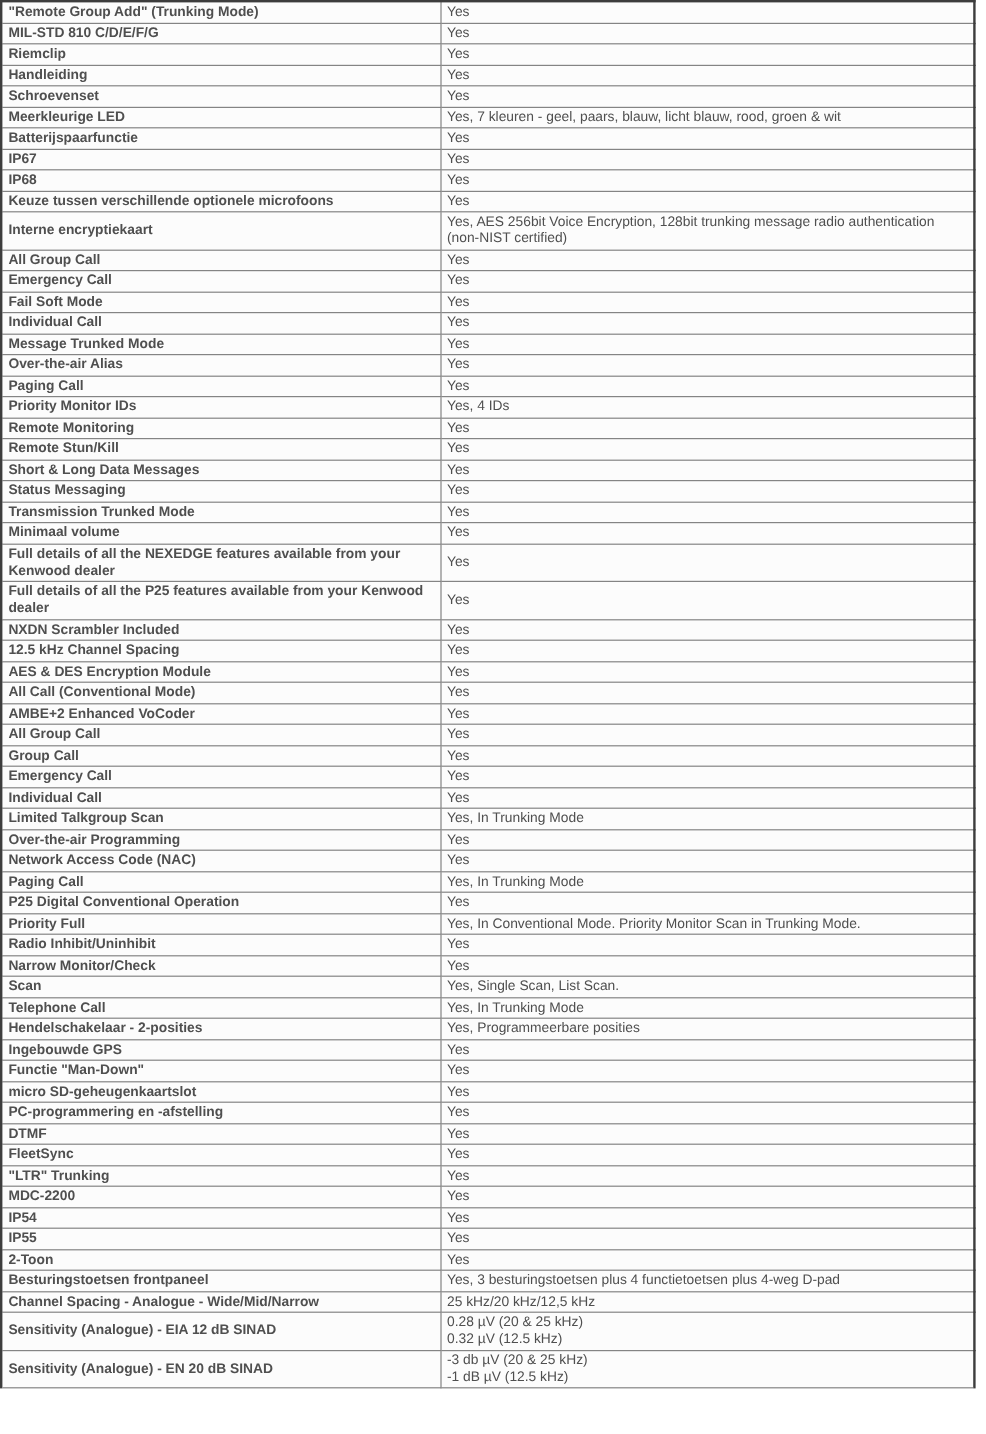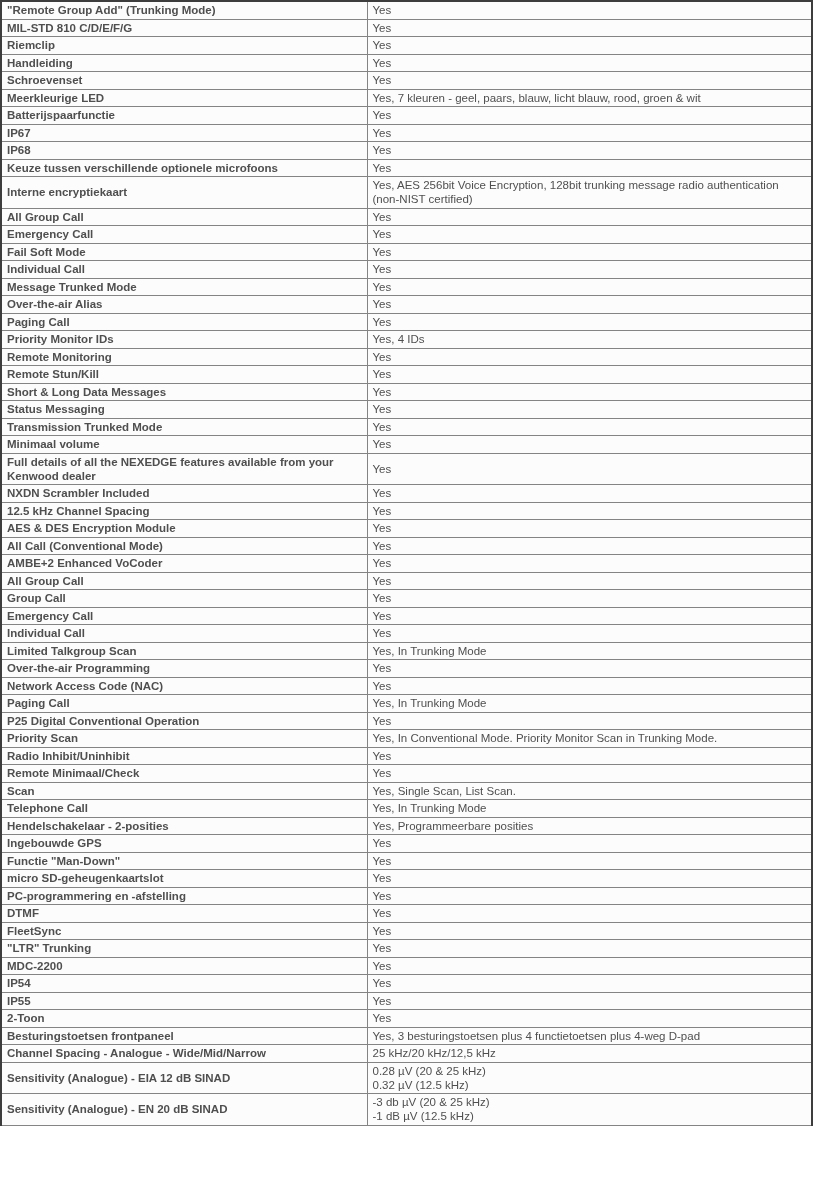--- a/index.html
+++ b/index.html
@@ -178,20 +178,24 @@
     <td class="feature-cell">Minimaal volume</td>
     <td class="value-cell">Yes</td>
   </tr>
 
 
   <tr class="spec-row">
     <td class="feature-cell">Full details of all the NEXEDGE features available from your Kenwood dealer</td>
     <td class="value-cell">Yes</td>
   </tr>
 
+  <tr class="spec-row">
+    <td class="feature-cell">Full details of all the P25 features available from your Kenwood dealer</td>
+    <td class="value-cell">Yes</td>
+  </tr>
 
   <tr class="spec-row">
     <td class="feature-cell">NXDN Scrambler Included</td>
     <td class="value-cell">Yes</td>
   </tr>
 
   <tr class="spec-row">
     <td class="feature-cell">12.5 kHz Channel Spacing</td>
     <td class="value-cell">Yes</td>
   </tr>
@@ -251,31 +255,31 @@
     <td class="value-cell">Yes, In Trunking Mode</td>
   </tr>
 
   <tr class="spec-row">
     <td class="feature-cell">P25 Digital Conventional Operation</td>
     <td class="value-cell">Yes</td>
   </tr>
 
 
   <tr class="spec-row">
-    <td class="feature-cell">Priority Scan</td>
+    <td class="feature-cell">Priority Full</td>
     <td class="value-cell">Yes, In Conventional Mode. Priority Monitor Scan in Trunking Mode.</td>
   </tr>
 
   <tr class="spec-row">
     <td class="feature-cell">Radio Inhibit/Uninhibit</td>
     <td class="value-cell">Yes</td>
   </tr>
 
   <tr class="spec-row">
-    <td class="feature-cell">Remote Minimaal/Check</td>
+    <td class="feature-cell">Narrow Monitor/Check</td>
     <td class="value-cell">Yes</td>
   </tr>
 
   <tr class="spec-row">
     <td class="feature-cell">Scan</td>
     <td class="value-cell">Yes, Single Scan, List Scan.</td>
   </tr>
 
   <tr class="spec-row">
     <td class="feature-cell">Telephone Call</td>

